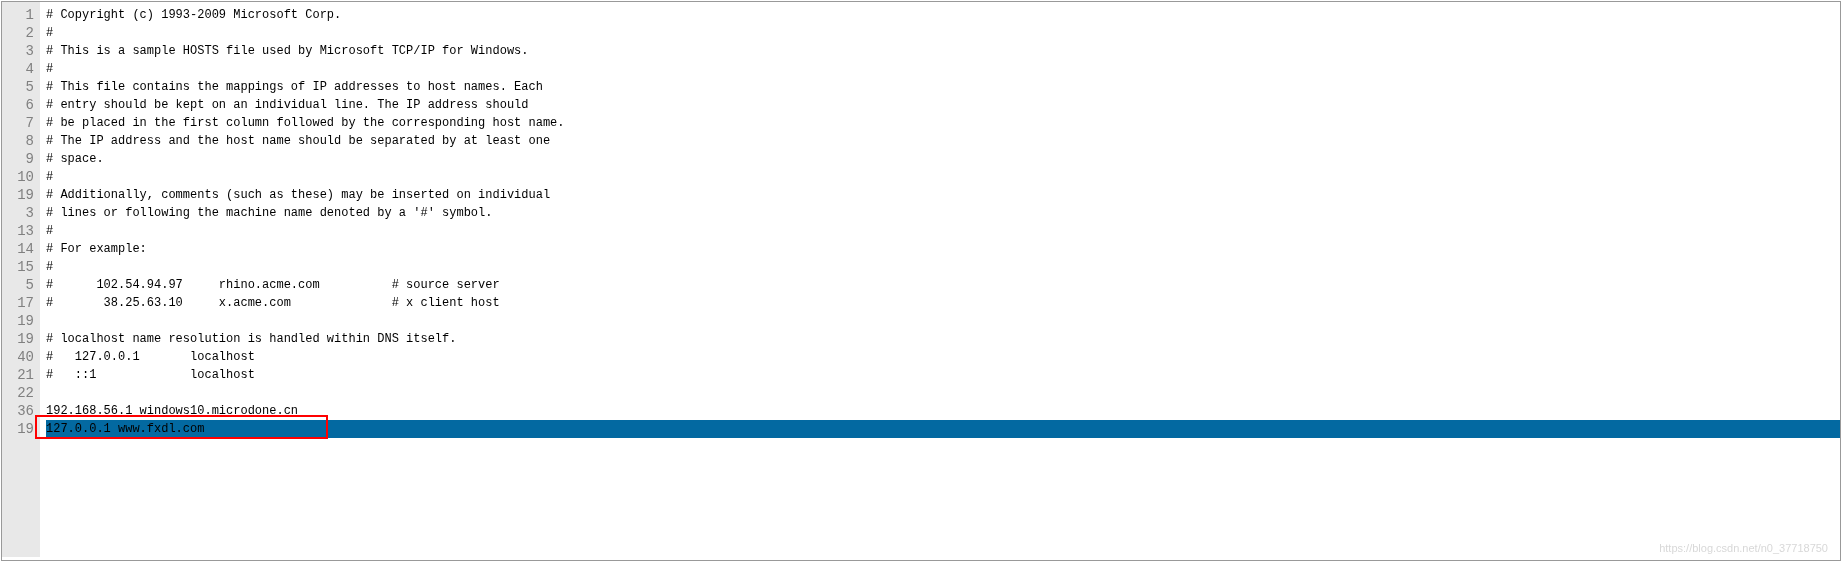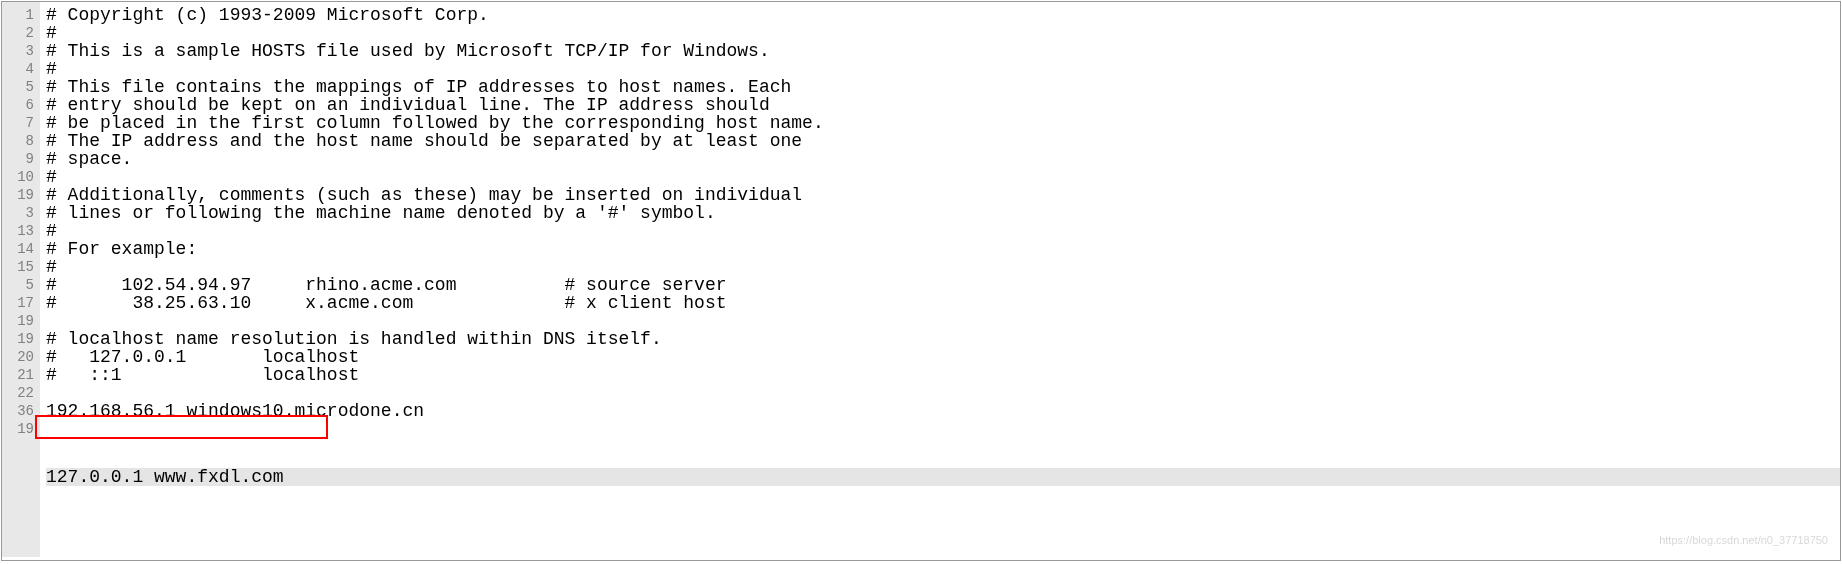--- a/index.html
+++ b/index.html
@@ -29,41 +29,40 @@
       min-width: 38px;
       font-size: 14px;
       line-height: 18px;
     }
     .gutter-line {
       height: 18px;
     }
     .code-area {
       flex: 1;
       padding: 4px 0 4px 6px;
-      font-size: 18px;
+      font-size: 12px;
       line-height: 18px;
       white-space: pre;
       position: relative;
     }
     .code-line {
       height: 18px;
       position: relative;
     }
     .current-line {
-      background: #e5e5e5;
-      margin-top: 48px;
+      background: #0369a1;
     }
     .highlight-box {
       position: absolute;
       border: 2px solid #ff0000;
       pointer-events: none;
     }
     .watermark {
       position: absolute;
-      bottom: 14px;
+      bottom: 6px;
       right: 12px;
       color: #d8d8d8;
       font-family: Arial, sans-serif;
       font-size: 11px;
     }
   </style>
 </head>
 <body>
 
 <div class="editor-wrap">
@@ -81,21 +80,21 @@
         <div class="gutter-line">10</div>
         <div class="gutter-line">19</div>
         <div class="gutter-line">3</div>
         <div class="gutter-line">13</div>
         <div class="gutter-line">14</div>
         <div class="gutter-line">15</div>
         <div class="gutter-line">5</div>
         <div class="gutter-line">17</div>
         <div class="gutter-line">19</div>
         <div class="gutter-line">19</div>
-        <div class="gutter-line">20</div>
+        <div class="gutter-line">40</div>
         <div class="gutter-line">21</div>
         <div class="gutter-line">22</div>
         <div class="gutter-line">36</div>
         <div class="gutter-line">19</div>
       </div>
     <div class="code-area" id="code"><div class="code-line"># Copyright (c) 1993-2009 Microsoft Corp.</div><div class="code-line">#</div><div class="code-line"># This is a sample HOSTS file used by Microsoft TCP/IP for Windows.</div><div class="code-line">#</div><div class="code-line"># This file contains the mappings of IP addresses to host names. Each</div><div class="code-line"># entry should be kept on an individual line. The IP address should</div><div class="code-line"># be placed in the first column followed by the corresponding host name.</div><div class="code-line"># The IP address and the host name should be separated by at least one</div><div class="code-line"># space.</div><div class="code-line">#</div><div class="code-line"># Additionally, comments (such as these) may be inserted on individual</div><div class="code-line"># lines or following the machine name denoted by a '#' symbol.</div><div class="code-line">#</div><div class="code-line"># For example:</div><div class="code-line">#</div><div class="code-line">#      102.54.94.97     rhino.acme.com          # source server</div><div class="code-line">#       38.25.63.10     x.acme.com              # x client host</div><div class="code-line"></div><div class="code-line"># localhost name resolution is handled within DNS itself.</div><div class="code-line">#   127.0.0.1       localhost</div><div class="code-line">#   ::1             localhost</div><div class="code-line"></div><div class="code-line">192.168.56.1 windows10.microdone.cn</div><div class="code-line current-line">127.0.0.1 www.fxdl.com</div></div>
   </div>
   <div class="highlight-box" id="hlbox" style="top: 413px; left: 33px; width: 293px; height: 24px;"></div>
   <div class="watermark">https://blog.csdn.net/n0_37718750</div>
 </div>

